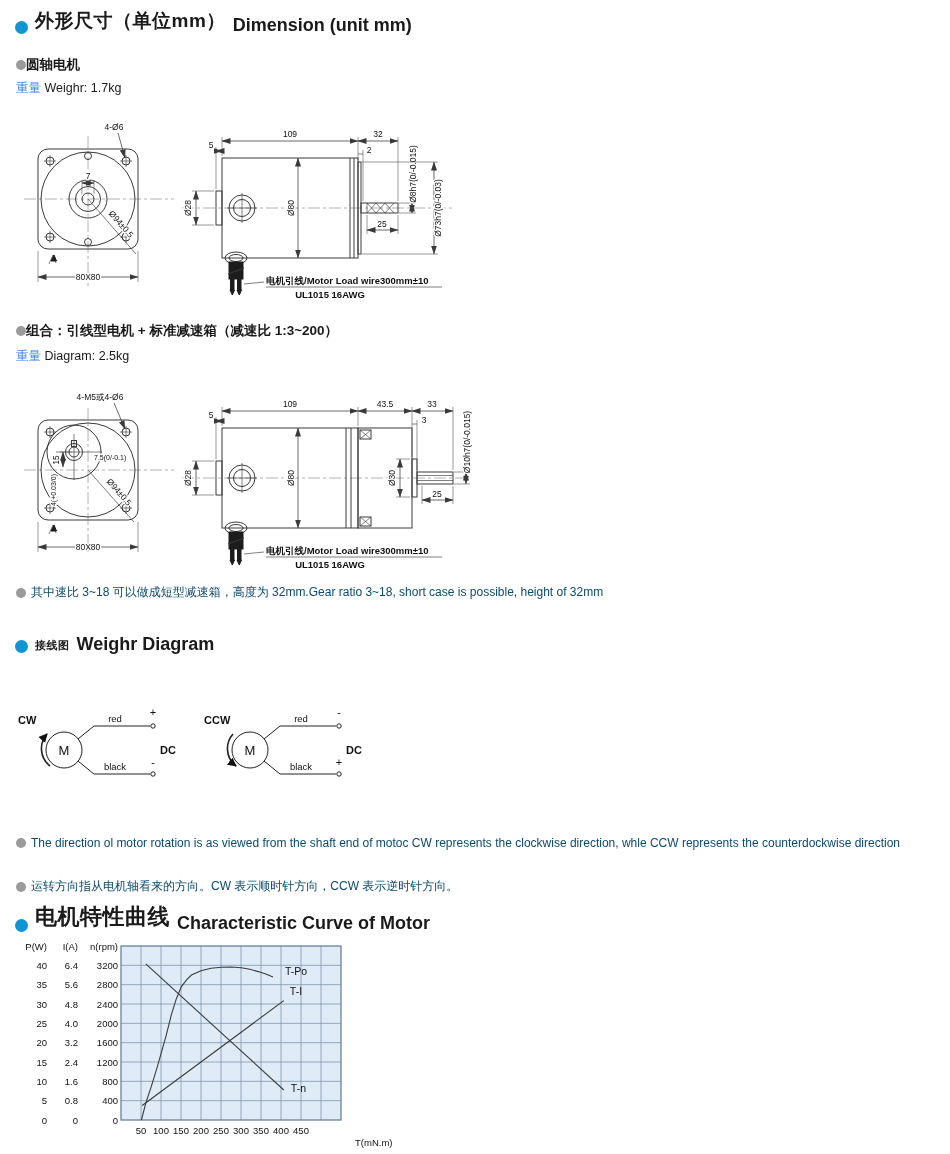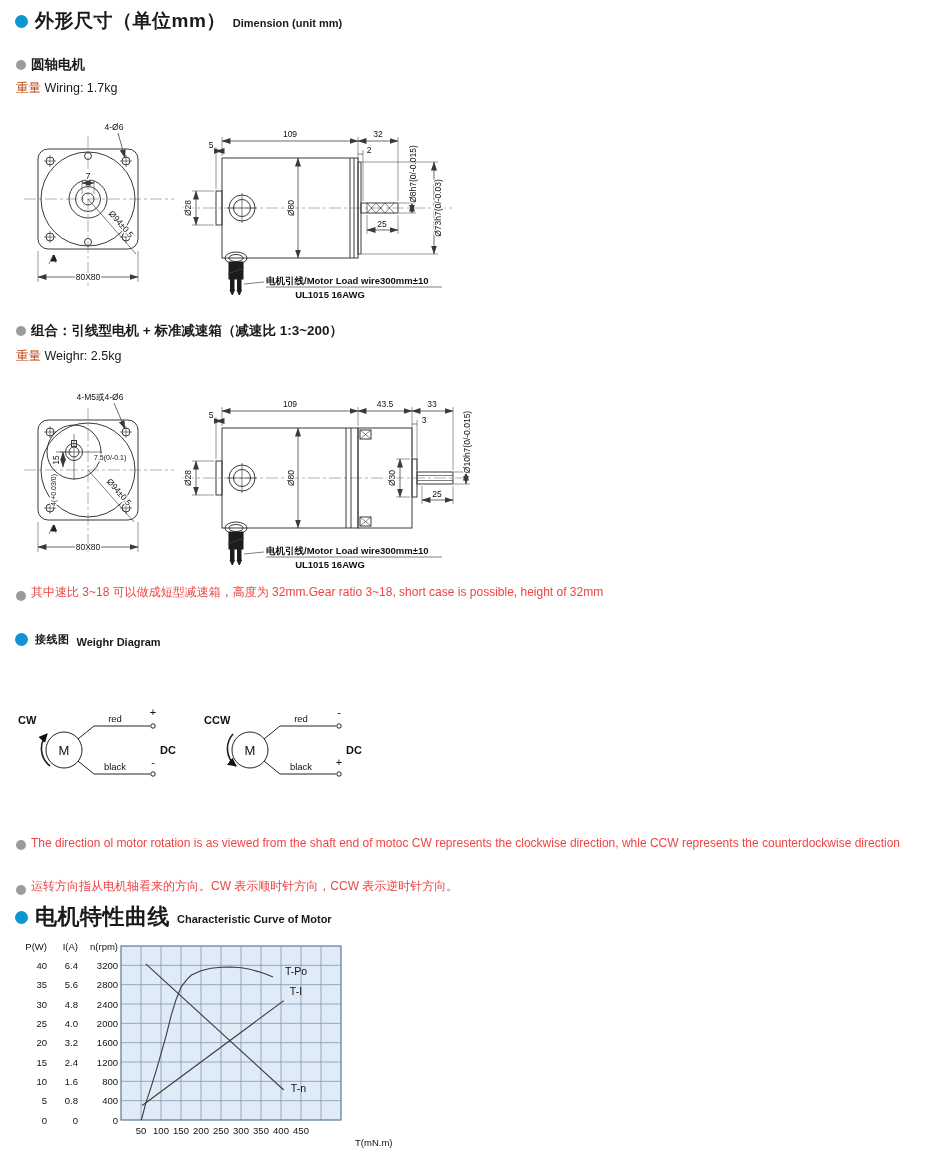--- a/index.html
+++ b/index.html
@@ -1,29 +1,29 @@
 <!DOCTYPE html>
 <html><head>
 <meta charset="utf-8">
 <style>
   html,body{margin:0;padding:0}
   body{width:950px;height:1154px;background:#fff;position:relative;
        font-family:"Liberation Sans",sans-serif;color:#1a1a1a;overflow:hidden}
   .abs{position:absolute}
   
-  .h1{display:flex;align-items:center;gap:7px;font-weight:bold}
+  .h1{display:flex;align-items:flex-end;gap:7px;font-weight:bold}
   .h1 .zh{font-size:19px;letter-spacing:.5px}
-  .h1 .en{font-size:11px;position:relative;top:2px}
+  .h1 .en{font-size:18px;position:relative;top:2px}
   .b{display:inline-block;border-radius:50%}
   .b-blue{width:13px;height:13px;background:#1095d2}
   .b-gray{width:10px;height:10px;background:#9b9b9b}
-  .h2{display:flex;align-items:center;gap:5px;font-weight:bold;font-size:13.5px}
-  .note{display:flex;align-items:flex-end;gap:5px;font-size:12px;color:#ef4444}
+  .h2{display:flex;align-items:center;font-weight:bold;font-size:13.5px}
+  .note{display:flex;align-items:center;gap:5px;font-size:12px;color:#0c4a6e}
   .wline{font-size:12.5px}
-  .wline .wl{color:#c2410c}
+  .wline .wl{color:#3b82f6}
   
   svg{overflow:visible}
   .draw line,.draw path,.draw rect,.draw circle,.draw ellipse,.draw polyline{stroke:#3a3a3a;fill:none;stroke-width:1}
   .draw .thin{stroke-width:.65}
   .draw .cl{stroke:#8a8a8a;stroke-width:.65;stroke-dasharray:12 3 3 3}
   .draw .dim{stroke-width:.75;marker-start:url(#arr);marker-end:url(#arr)}
   .draw .ext{stroke-width:.6;stroke:#555}
   .draw .ldr{stroke-width:.75;marker-end:url(#arr)}
   .draw text{fill:#111;font-size:8.5px;stroke:none;font-family:"Liberation Sans",sans-serif;
              paint-order:stroke;stroke:#fff;stroke-width:2.5px}
@@ -59,21 +59,21 @@
   <span class="zh">外形尺寸（单位mm）</span>
   <span class="en">Dimension (unit mm)</span>
 </div>
 
 <div class="abs h2" style="left:16px;top:56px">
   <span class="b b-gray"></span>
   <span>圆轴电机</span>
 </div>
 <div class="abs wline" style="left:16px;top:80px">
   <span class="wl">重量</span>
-  <span>Wiring: 1.7kg</span>
+  <span>Weighr: 1.7kg</span>
 </div>
 
 <svg class="abs draw" style="left:22px;top:114px" width="160" height="180" viewBox="0 0 160 180">
   <line class="cl" x1="2" y1="85" x2="152" y2="85"></line>
   <line class="cl" x1="66" y1="22" x2="66" y2="172"></line>
   <rect x="16" y="35" width="100" height="100" rx="10"></rect>
   <circle cx="66" cy="85" r="47"></circle>
   <circle cx="66" cy="85" r="19"></circle>
   <circle cx="66" cy="85" r="12.5"></circle>
   <circle cx="66" cy="85" r="6"></circle>
@@ -180,21 +180,21 @@
   <line x1="86" y1="171" x2="262" y2="171" class="thin"></line>
   <text class="big" x="150" y="182" text-anchor="middle">UL1015 16AWG</text>
 </svg>
 
 <div class="abs h2" style="left:16px;top:322px">
   <span class="b b-gray"></span>
   <span>组合：引线型电机 + 标准减速箱（减速比 1:3~200）</span>
 </div>
 <div class="abs wline" style="left:16px;top:348px">
   <span class="wl">重量</span>
-  <span>Weighr: 2.5kg</span>
+  <span>Diagram: 2.5kg</span>
 </div>
 
 <svg class="abs draw" style="left:22px;top:388px" width="160" height="172" viewBox="0 0 160 172">
   <line class="cl" x1="2" y1="82" x2="152" y2="82"></line>
   <line class="cl" x1="66" y1="20" x2="66" y2="166"></line>
   <rect x="16" y="32" width="100" height="100" rx="10"></rect>
   <circle cx="66" cy="82" r="47"></circle>
   <circle cx="52" cy="64" r="27"></circle>
   <circle cx="52" cy="64" r="8.5"></circle>
   <circle cx="52" cy="64" r="5"></circle>

